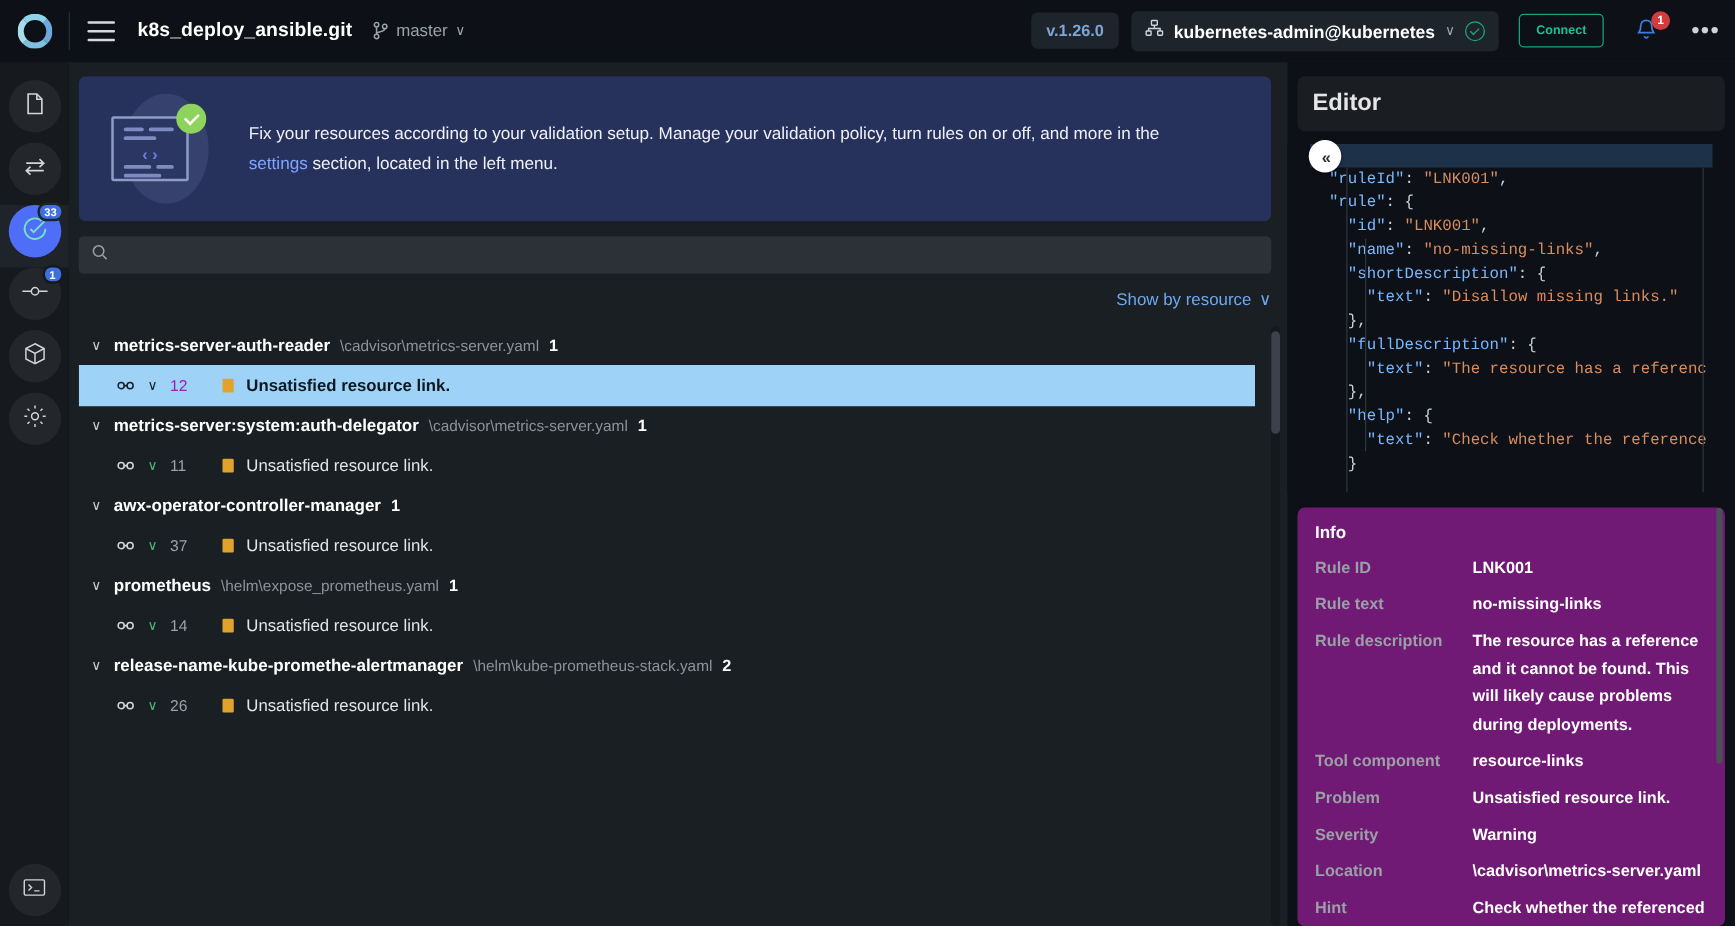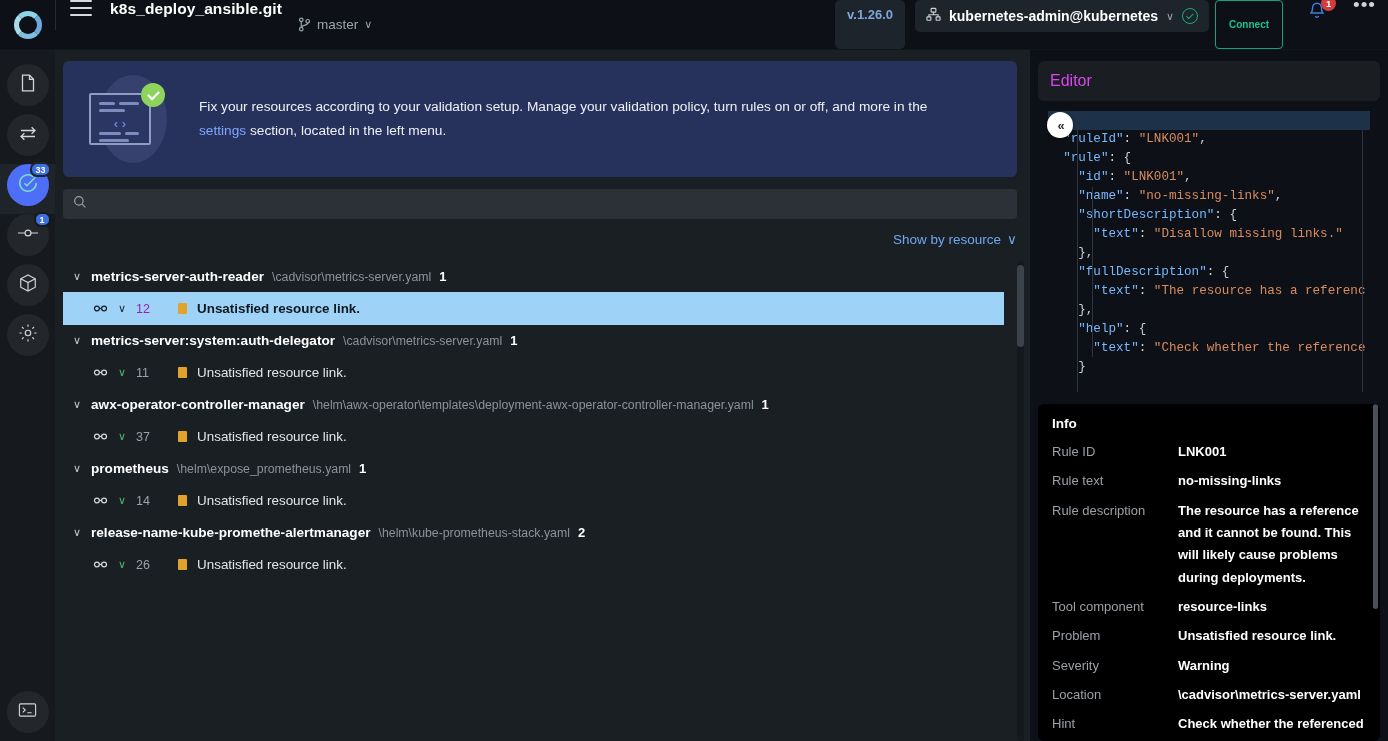--- a/index.html
+++ b/index.html
@@ -9,21 +9,21 @@
     font-family: "Liberation Sans", sans-serif;
     overflow: hidden;
     color: #e6e6e6;
   }
   #app { position: relative; width: 1388px; height: 741px; display: flex; flex-direction: column; }
 
   
   .topbar {
     height: 50px; flex: 0 0 50px;
     background: #0d1117;
-    display: flex; 
+    display: flex; align-items: center;
     padding: 0 12px 0 0;
     border-bottom: 1px solid #11161b;
   }
   .logo-wrap { width: 55px; height: 50px; display: flex; align-items: center; justify-content: center; }
   .logo-ring {
     width: 28px; height: 28px; border-radius: 50%;
     border: 5px solid;
     border-color: #8fd3e8 #6fa8dc #7fbfe0 #a9dceb;
     background: transparent;
   }
@@ -35,21 +35,21 @@
   .branch svg { display:block; }
   .caret { font-size: 11px; color: #9aa3ab; }
   .topbar-spacer { flex: 1 1 auto; }
 
   .version-chip {
     background: #1d242b; color: #7ea6d6; font-size: 13px; font-weight: bold;
     padding: 7px 12px; border-radius: 5px; margin-right: 10px; cursor: pointer;
   }
   .cluster-chip {
     background: #1d242b; border-radius: 5px; height: 32px;
-    display: flex; align-items: center; gap: 8px; padding: 0 11px; cursor: pointer; margin-right: 6px;
+    display: flex; align-items: center; gap: 8px; padding: 0 11px; cursor: pointer; margin-right: 16px;
   }
   .cluster-chip .label { font-size: 14px; color: #ffffff; font-weight: 600; }
   .status-dot-ok { width: 16px; height: 16px; border-radius: 50%; border: 1.6px solid #1ea97c; display:flex; align-items:center; justify-content:center; }
   .status-dot-ok:after { content:""; width:6px; height:3px; border-left:1.6px solid #1ea97c; border-bottom:1.6px solid #1ea97c; transform: rotate(-45deg) translate(0px,-1px); }
   .connect-btn {
     border: 1px solid #16a37b; color: #16c48f; background: transparent;
     font-size: 10px; font-weight: bold; padding: 7px 13px; border-radius: 4px; cursor: pointer;
     font-family: "Liberation Sans", sans-serif;
   }
   .bell-wrap { position: relative; margin-left: 24px; cursor: pointer; width: 22px; height: 24px; }
@@ -133,38 +133,38 @@
   .collapse-btn {
     position: absolute; left: 992px; top: 62px; width: 26px; height: 26px; border-radius: 50%;
     background: #ffffff; display: flex; align-items: center; justify-content: center; cursor: pointer; z-index: 20;
     box-shadow: 0 1px 3px rgba(0,0,0,.5);
   }
   .collapse-btn span { color: #2b2f33; font-size: 13px; line-height: 1; letter-spacing: -2px; font-weight: bold; }
 
   
   .right { width: 358px; flex: 0 0 358px; background: #0d1117; display: flex; flex-direction: column; padding: 0 0 0 0; }
   .r-card { background: #1a1e22; border-radius: 6px; margin: 11px 8px 0 8px; }
-  .r-head { padding: 11px 12px; font-size: 16px; font-weight: normal; color: #d946ef; }
+  .r-head { padding: 11px 12px; font-size: 19px; font-weight: bold; color: #e5e5e5; }
   .editor-wrap { position: relative; margin: 10px 0 0 0; height: 285px; overflow: hidden; background: #0d1117; }
   pre.code {
     margin: 0; padding: 0 0 0 18px; font-family: "Liberation Mono", "DejaVu Sans Mono", monospace;
     font-size: 12.6px; line-height: 19px; color: #c9d1d9; white-space: pre;
   }
   .code .k { color: #79b8ff; }
   .code .s { color: #d98c5f; }
   .code .p { color: #c9d1d9; }
   .hl-line { position: absolute; left: 18px; right: 18px; top: 0; height: 19px; background: #1d3148; }
   .guide1 { position: absolute; left: 47px; top: 19px; bottom: 0; width: 1px; background: #2c3540; }
   .guide2 { position: absolute; left: 62px; top: 76px; height: 170px; width: 1px; background: #2c3540; }
   .guide3 { position: absolute; left: 332px; top: 19px; bottom: 0; width: 1px; background: #2c3540; }
 
-  .info-card { background: #000000; border-radius: 6px; margin: 12px 8px 0 8px; padding: 12px 14px 10px 14px; position: relative; flex: 1 1 auto; overflow: hidden; }
+  .info-card { background: #701a75; border-radius: 6px; margin: 12px 8px 0 8px; padding: 12px 14px 10px 14px; position: relative; flex: 1 1 auto; overflow: hidden; }
   .info-title { font-size: 13.6px; font-weight: bold; color: #ffffff; margin-bottom: 10px; }
   .info-grid { display: grid; grid-template-columns: 120px 1fr; row-gap: 7px; column-gap: 6px; }
-  .info-k { color: #9aa0a6; font-size: 13px; line-height: 1.72; }
+  .info-k { color: #9aa0a6; font-size: 13px; line-height: 1.72; font-weight: bold; }
   .info-v { color: #ffffff; font-size: 13px; font-weight: bold; line-height: 1.72; }
   .info-scrollbar { position: absolute; top: 0; right: 2px; width: 5px; height: 100%; }
   .info-scrollthumb { position: absolute; top: 0; left: 0; width: 5px; height: 205px; background: #4a5058; border-radius: 3px; cursor: pointer; }
 </style>
 </head>
 <body>
 
 <div id="app">
 
   <div class="topbar">
@@ -391,21 +391,20 @@
                 <span class="rchev">∨</span>
                 <span class="rnum">11</span>
                 <span class="sev-square" style="background: rgb(226, 163, 43);"></span>
                 <span class="rtext">Unsatisfied resource link.</span>
               </div>
             </div>
             <div class="group">
               <div class="group-head">
                 <span class="chev">∨</span>
                 <span class="g-name">awx-operator-controller-manager</span>
-                <span class="g-path">\helm\awx-operator\templates\deployment-awx-operator-controller-manager.yaml</span>
                 <span class="g-count">1</span>
               </div>
               <div class="row">
                 <span class="linkicon">
                   <svg width="15" height="15" viewBox="0 0 16 16" fill="none" stroke="currentColor" stroke-width="1.3">
                     <path d="M6.4 8h3.2"></path>
                     <circle cx="4.2" cy="8" r="2.6"></circle>
                     <circle cx="11.8" cy="8" r="2.6"></circle>
                   </svg>
                 </span>

